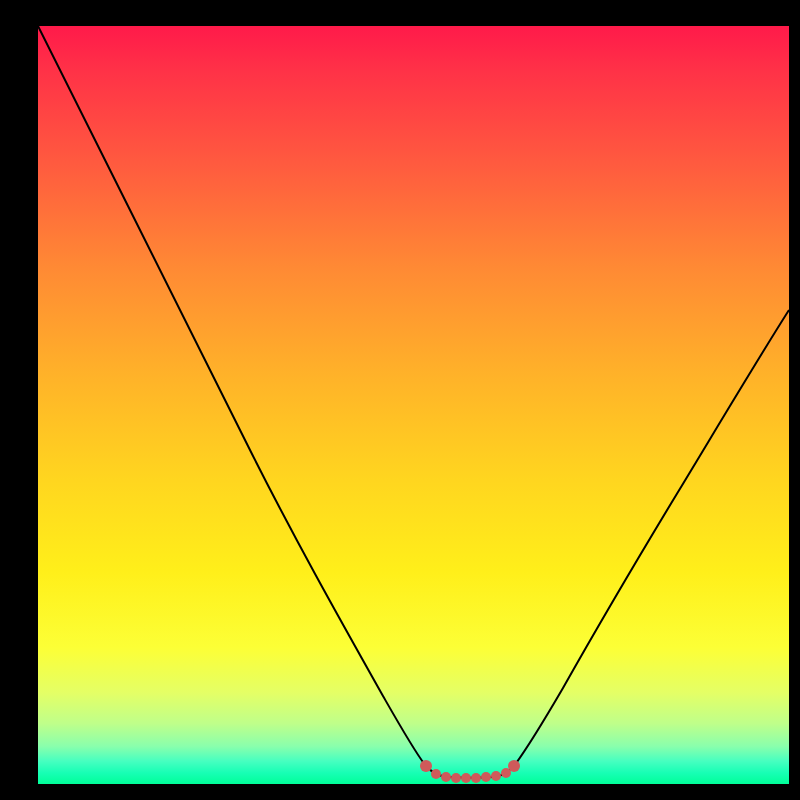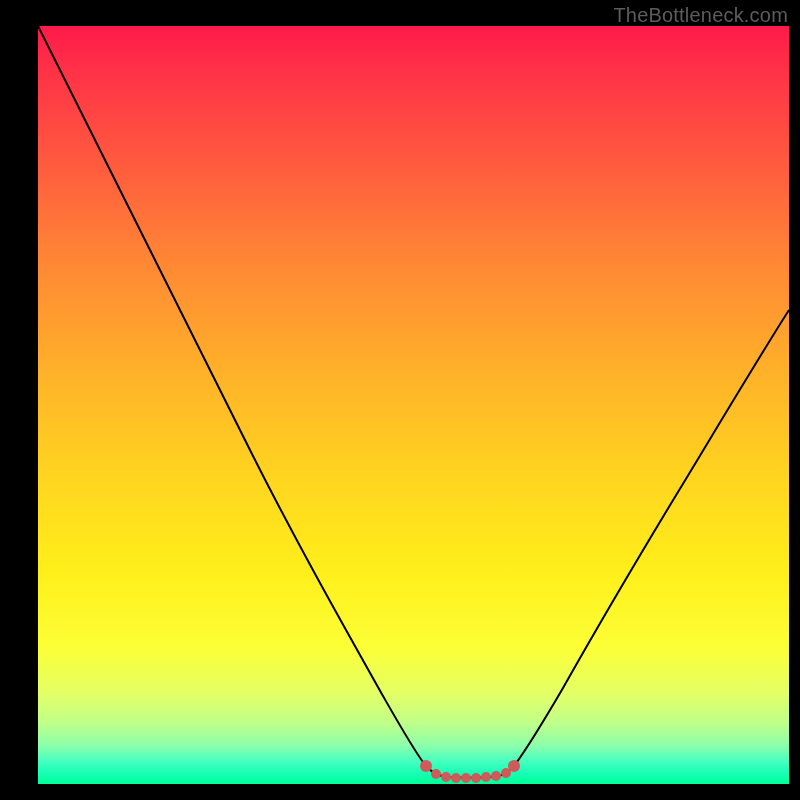--- a/index.html
+++ b/index.html
@@ -83,14 +83,13 @@
         <circle cx="418" cy="752" r="5"></circle>
         <circle cx="428" cy="752" r="5"></circle>
         <circle cx="438" cy="752" r="5"></circle>
         <circle cx="448" cy="751" r="5"></circle>
         <circle cx="458" cy="750" r="5"></circle>
         <circle cx="468" cy="747" r="5"></circle>
         <circle cx="476" cy="740" r="6"></circle>
       </g>
     </svg>
   </div>
-  <div class="watermark">TheBottleneck.com</div>
 </div>
 
 </body></html>

